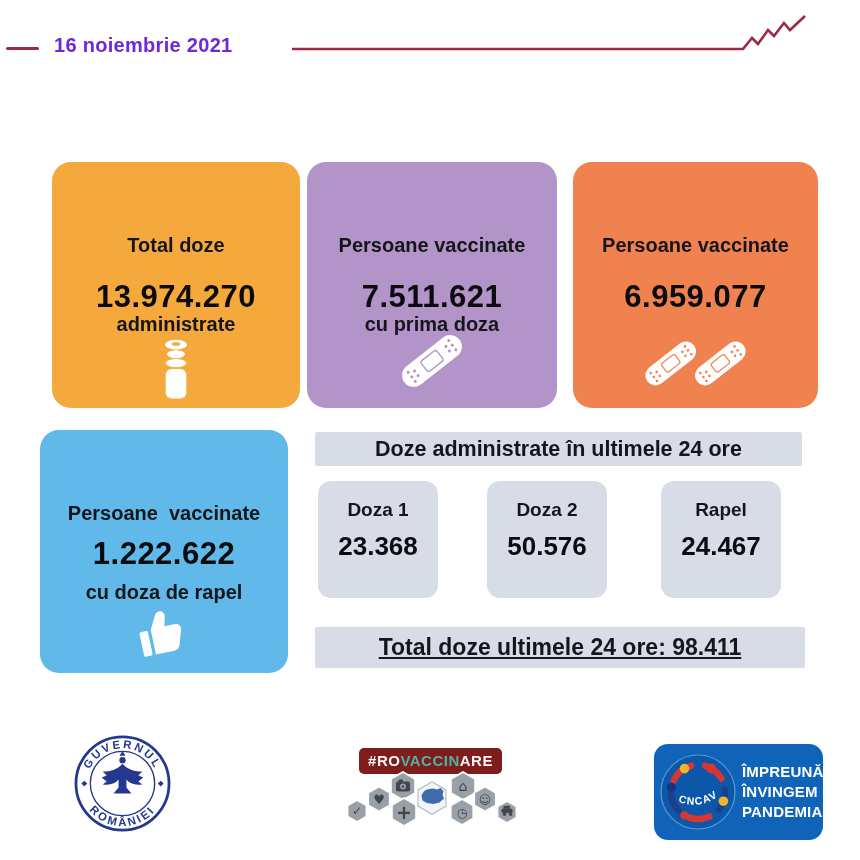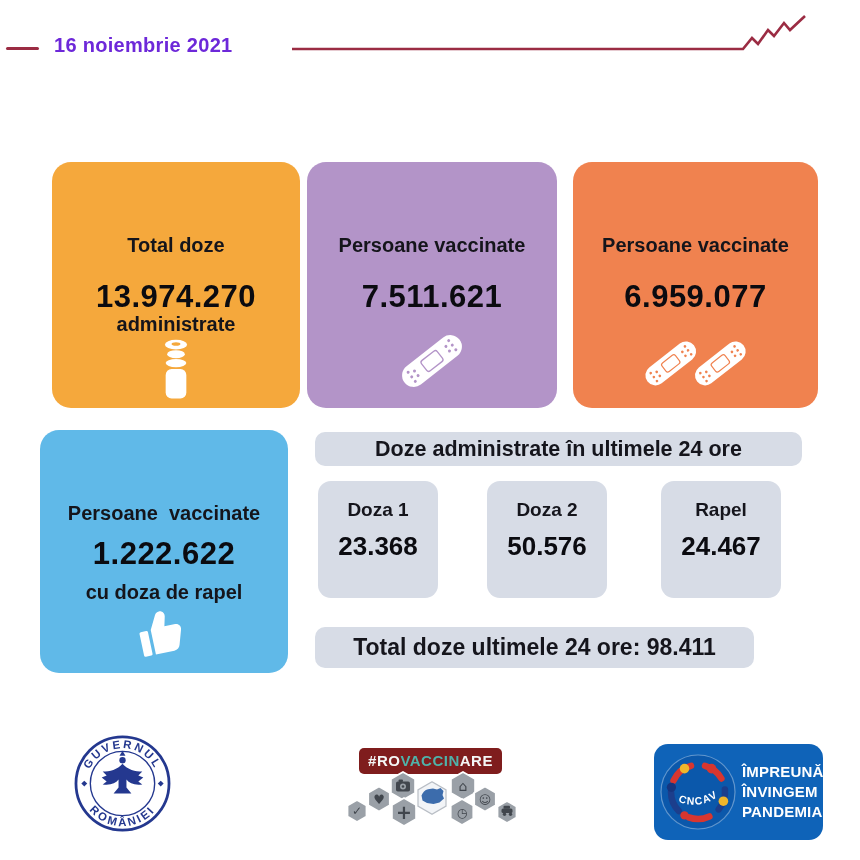--- a/index.html
+++ b/index.html
@@ -16,27 +16,27 @@
   .card--c3{left:573px;top:162px;width:245px;height:246px;background:#F0824F;}
   .card--c4{left:40px;top:430px;width:248px;height:243px;background:#60B9E8;}
   .card-title{position:absolute;top:17px;left:0;right:0;text-align:center;font-weight:bold;
               font-size:20px;line-height:1.32;color:#15151b;white-space:pre-wrap;}
   .card-title .tl{display:block;}
   .card-value{position:absolute;top:117px;left:0;right:0;text-align:center;font-weight:bold;
               font-size:31px;color:#0b0b10;letter-spacing:.5px;}
   .card--c4 .card-value{top:106px;}
   .card-icon{position:absolute;bottom:8px;left:0;right:0;display:flex;justify-content:center;}
   
-  .gray{background:#D7DCE6;position:absolute;border-radius:10px;color:#15151c;font-weight:bold;text-align:center;}
+  .gray{background:#D7DCE6;position:absolute;border-radius:2px;color:#15151c;font-weight:bold;text-align:center;}
   .bar-24{left:315px;top:432px;width:487px;height:34px;line-height:34px;font-size:21.5px;}
   .mini{top:481px;width:120px;height:117px;border-radius:13px;}
   .mini--1{left:318px;} .mini--2{left:487px;} .mini--3{left:661px;}
   .mini-label{position:absolute;top:18px;left:0;right:0;font-size:19px;font-weight:bold;}
   .mini-value{position:absolute;top:50px;left:0;right:0;font-size:26px;font-weight:bold;color:#0b0b10;}
-  .total-bar{left:315px;top:627px;width:439px;height:41px;line-height:41px;font-size:23px;}
+  .total-bar{left:315px;top:627px;width:490px;height:41px;line-height:41px;font-size:23px;text-decoration:underline;}
   
   .seal{position:absolute;left:73px;top:734px;}
   .rov-banner{position:absolute;left:359px;top:748px;width:143px;height:26px;background:#7f1d1d;border-radius:5px;
               text-align:center;line-height:26px;font-size:15px;font-weight:bold;letter-spacing:.5px;}
   .rov-banner .w{color:#F4F6F5;} .rov-banner .t{color:#4FB2A9;}
   .hexes{position:absolute;left:336px;top:771px;}
   .cncav{position:absolute;left:654px;top:744px;width:169px;height:96px;background:#0F63B8;border-radius:14px;}
   .cncav-logo{position:absolute;left:2px;top:6px;}
   .cncav-slogan{position:absolute;left:88px;top:18px;color:#fff;font-weight:bold;font-size:15px;line-height:1.32;letter-spacing:.2px;}
   .cncav-slogan div{white-space:nowrap;}
@@ -66,20 +66,21 @@
         <ellipse cx="30" cy="22" rx="12" ry="5.5" fill="#fff"></ellipse>
         <ellipse cx="30" cy="34" rx="14" ry="5.5" fill="#fff"></ellipse>
         <rect x="16" y="42" width="28" height="40" rx="8" fill="#fff"></rect>
       </svg>
     </div>
   </div>
 
   <div class="card card--c2">
     <div class="card-title">
       <span class="tl">Persoane vaccinate</span>
+      <span class="tl">cu prima doza</span>
     </div>
     <div class="card-value">7.511.621</div>
     <div class="card-icon">
       <svg width="92" height="78" viewBox="0 0 110 94">
         <g transform="rotate(-38 55 47)">
           <rect x="13" y="33" width="84" height="28" rx="14" fill="#fff"></rect>
           <rect x="43" y="39" width="24" height="16" rx="3" fill="#fff" stroke="#B394C8" stroke-width="1.6"></rect>
           <g fill="#B394C8">
             <circle cx="24" cy="40" r="1.8"></circle>
               <circle cx="31" cy="43.5" r="1.8"></circle>

